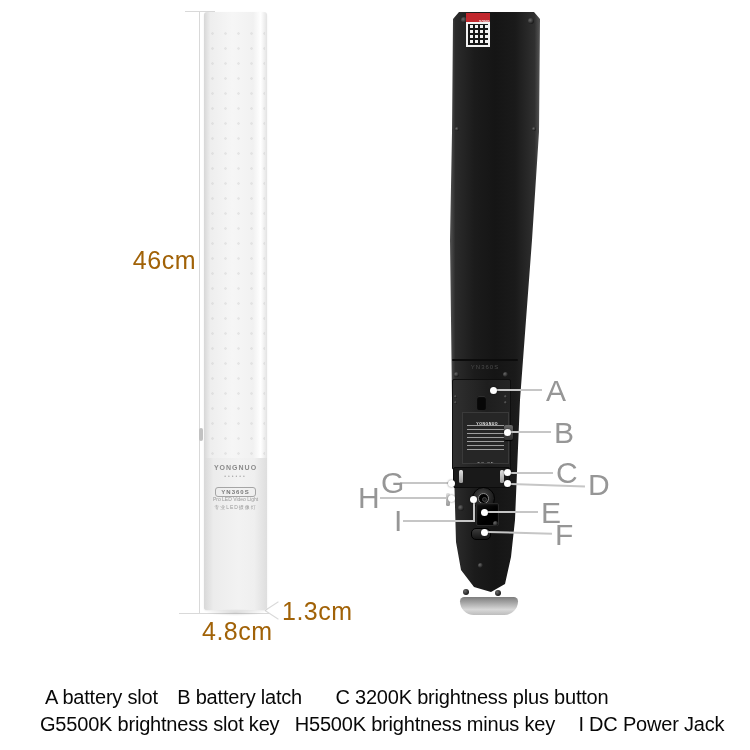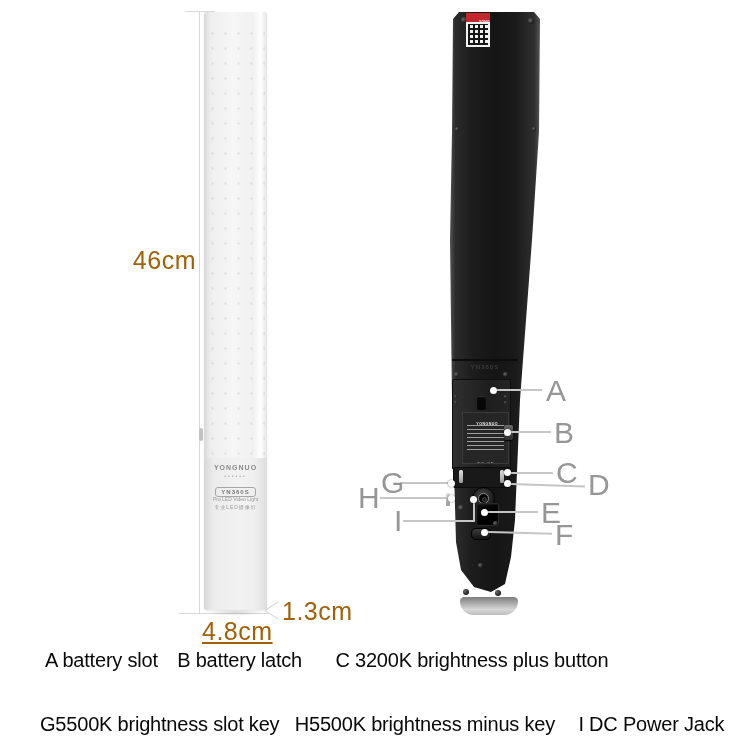--- a/index.html
+++ b/index.html
@@ -88,21 +88,21 @@
 </style>
 </head>
 <body>
 
 <div id="stage">
 
   <div class="abs dim-line" style="left:185px;top:11px;width:30px;height:1px;"></div>
   <div class="abs dim-line" style="left:199px;top:11px;width:1px;height:602px;"></div>
   <div class="abs dim-text" style="left:120px;top:246px;width:76px;text-align:right;">46cm</div>
   <div class="abs dim-line" style="left:179px;top:613px;width:90px;height:1px;"></div>
-  <div class="abs dim-text" style="left:202px;top:617px;width:68px;text-align:center;text-decoration:underline;">4.8cm</div>
+  <div class="abs dim-text" style="left:202px;top:617px;width:68px;text-align:center;">4.8cm</div>
   <div class="abs dim-line" style="left:265px;top:610px;width:16px;height:1px;transform:rotate(-33deg);transform-origin:left center;"></div>
   <div class="abs dim-line" style="left:265px;top:610px;width:16px;height:1px;transform:rotate(33deg);transform-origin:left center;"></div>
   <div class="abs dim-text" style="left:282px;top:597px;">1.3cm</div>
 
   <div class="abs front-stick">
     <div class="abs front-panel"></div>
     <div class="abs front-handle"></div>
     <div class="abs front-brand">YONGNUO</div>
     <div class="abs front-dots">••••••</div>
     <div class="abs front-model-wrap">
@@ -198,21 +198,21 @@
   <div class="abs co-letter" style="left:546px;top:376px;">A</div>
   <div class="abs co-letter" style="left:554px;top:418px;">B</div>
   <div class="abs co-letter" style="left:556px;top:458px;">C</div>
   <div class="abs co-letter" style="left:588px;top:470px;">D</div>
   <div class="abs co-letter" style="left:541px;top:498px;">E</div>
   <div class="abs co-letter" style="left:555px;top:520px;">F</div>
   <div class="abs co-letter" style="left:381px;top:468px;">G</div>
   <div class="abs co-letter" style="left:358px;top:483px;">H</div>
   <div class="abs co-letter" style="left:394px;top:506px;">I</div>
 
-  <div class="abs legend-row" style="left:45px;top:649px;">
+  <div class="abs legend-row" style="left:45px;top:686px;">
     <span>A battery slot</span>
     <span style="margin-left:14px;">B battery latch</span>
     <span style="margin-left:28px;">C 3200K brightness plus button</span>
   </div>
   <div class="abs legend-row" style="left:40px;top:713px;">
     <span>G5500K brightness slot key</span>
     <span style="margin-left:10px;">H5500K brightness minus key</span>
     <span style="margin-left:18px;">I DC Power Jack</span>
   </div>
 

